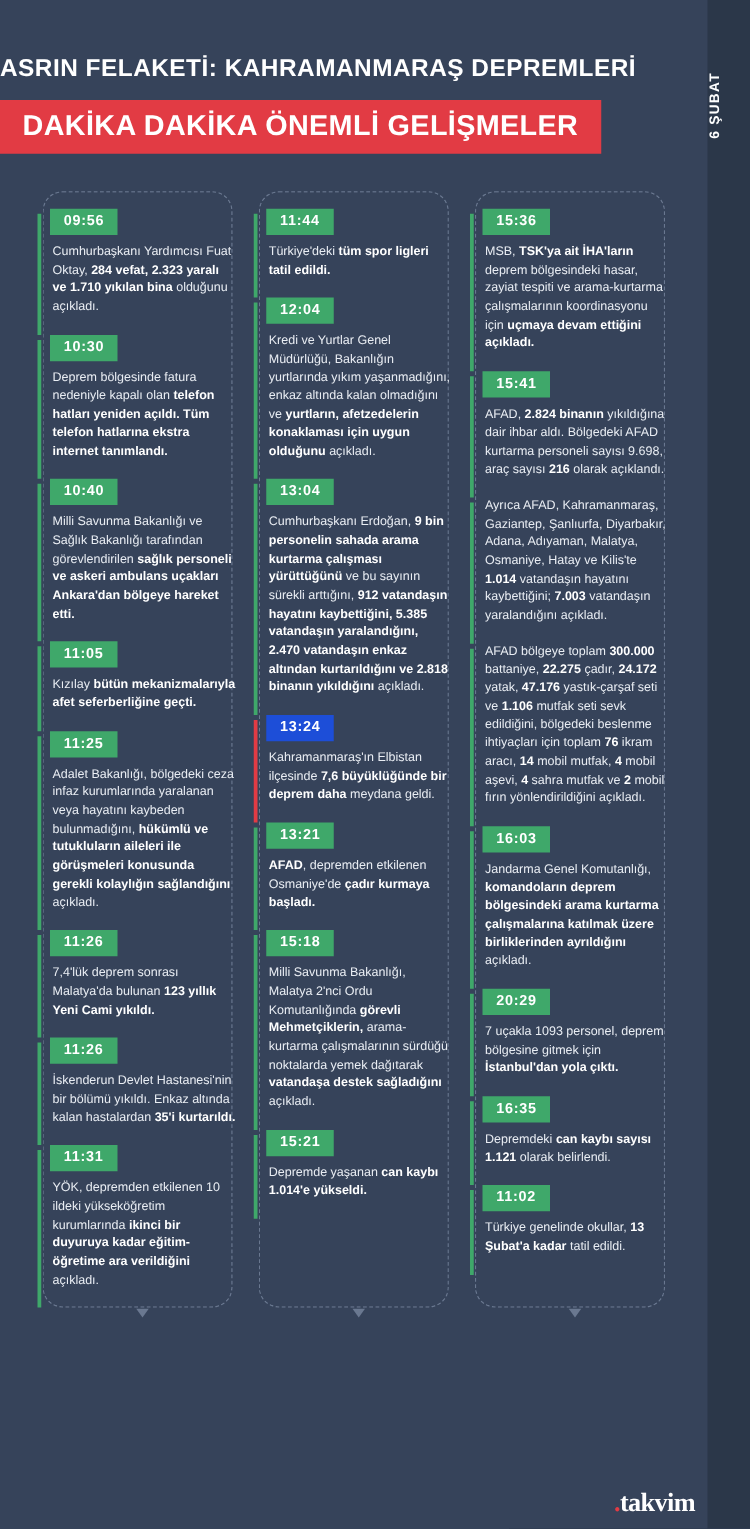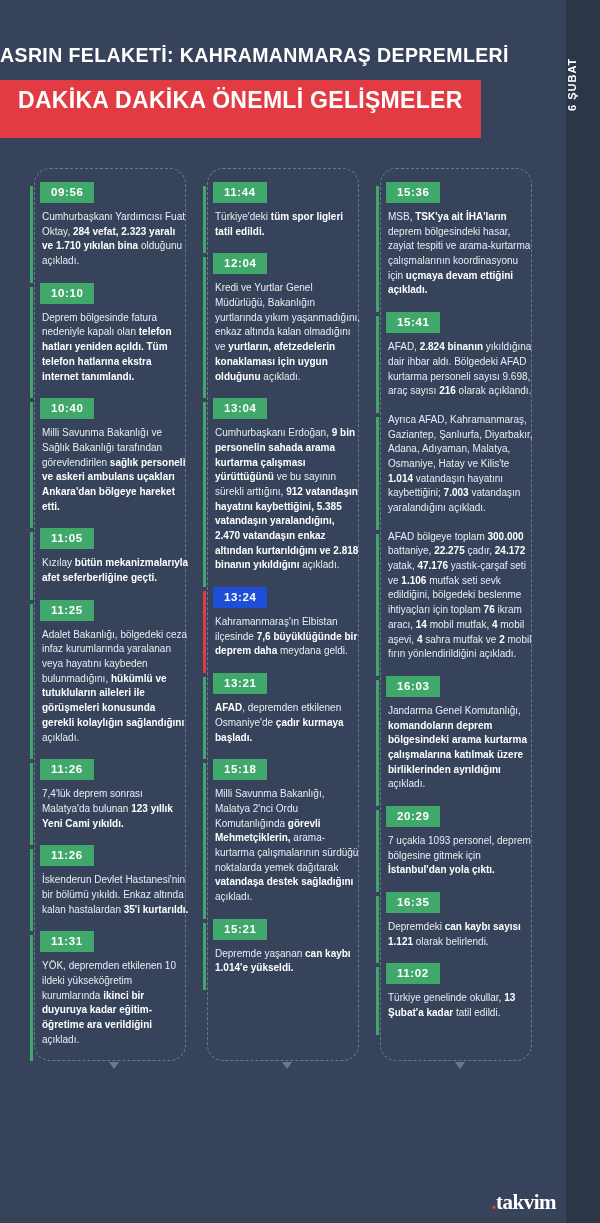--- a/index.html
+++ b/index.html
@@ -46,21 +46,21 @@
     margin-right: 18px;
   }
   .subhead-wrap { margin-top: 13px; margin-right: 18px; }
   .subhead {
     display: inline-block;
     background: #e23b44;
     color: #ffffff;
     font-size: 23px;
     font-weight: bold;
     letter-spacing: 0.3px;
-    padding: 7px 18px 24px 18px;
+    padding: 7px 18px 9px 18px;
   }
   .columns {
     display: flex;
     gap: 0;
     padding: 30px 22px 0 26px;
     margin-right: 18px;
   }
   .col {
     position: relative;
     width: 173px;
@@ -143,21 +143,21 @@
     </div>
   </header>
 
   <div class="columns">
     <div class="col">
       <div class="route">
           <span class="arrow"></span>
         </div>
       <div class="col-inner">
           <div class="entry"><div class="time">09:56</div><div class="text">Cumhurbaşkanı Yardımcısı Fuat Oktay, <b>284 vefat, 2.323 yaralı ve 1.710 yıkılan bina</b> olduğunu açıkladı.</div></div>
-          <div class="entry"><div class="time">10:10</div><div class="text">Deprem bölgesinde fatura nedeniyle kapalı olan <b>telefon hatları yeniden açıldı. Tüm telefon hatlarına ekstra internet tanımlandı.</b></div></div>
+          <div class="entry"><div class="time">10:30</div><div class="text">Deprem bölgesinde fatura nedeniyle kapalı olan <b>telefon hatları yeniden açıldı. Tüm telefon hatlarına ekstra internet tanımlandı.</b></div></div>
           <div class="entry"><div class="time">10:40</div><div class="text">Milli Savunma Bakanlığı ve Sağlık Bakanlığı tarafından görevlendirilen <b>sağlık personeli ve askeri ambulans uçakları Ankara'dan bölgeye hareket etti.</b></div></div>
           <div class="entry"><div class="time">11:05</div><div class="text">Kızılay <b>bütün mekanizmalarıyla afet seferberliğine geçti.</b></div></div>
           <div class="entry"><div class="time">11:25</div><div class="text">Adalet Bakanlığı, bölgedeki ceza infaz kurumlarında yaralanan veya hayatını kaybeden bulunmadığını, <b>hükümlü ve tutukluların aileleri ile görüşmeleri konusunda gerekli kolaylığın sağlandığını</b> açıkladı.</div></div>
           <div class="entry"><div class="time">11:26</div><div class="text">7,4'lük deprem sonrası Malatya'da bulunan <b>123 yıllık Yeni Cami yıkıldı.</b></div></div>
           <div class="entry"><div class="time">11:26</div><div class="text">İskenderun Devlet Hastanesi'nin bir bölümü yıkıldı. Enkaz altında kalan hastalardan <b>35'i kurtarıldı.</b></div></div>
           <div class="entry"><div class="time">11:31</div><div class="text">YÖK, depremden etkilenen 10 ildeki yükseköğretim kurumlarında <b>ikinci bir duyuruya kadar eğitim-öğretime ara verildiğini</b> açıkladı.</div></div>
         </div>
     </div>
     <div class="col">
       <div class="route">

